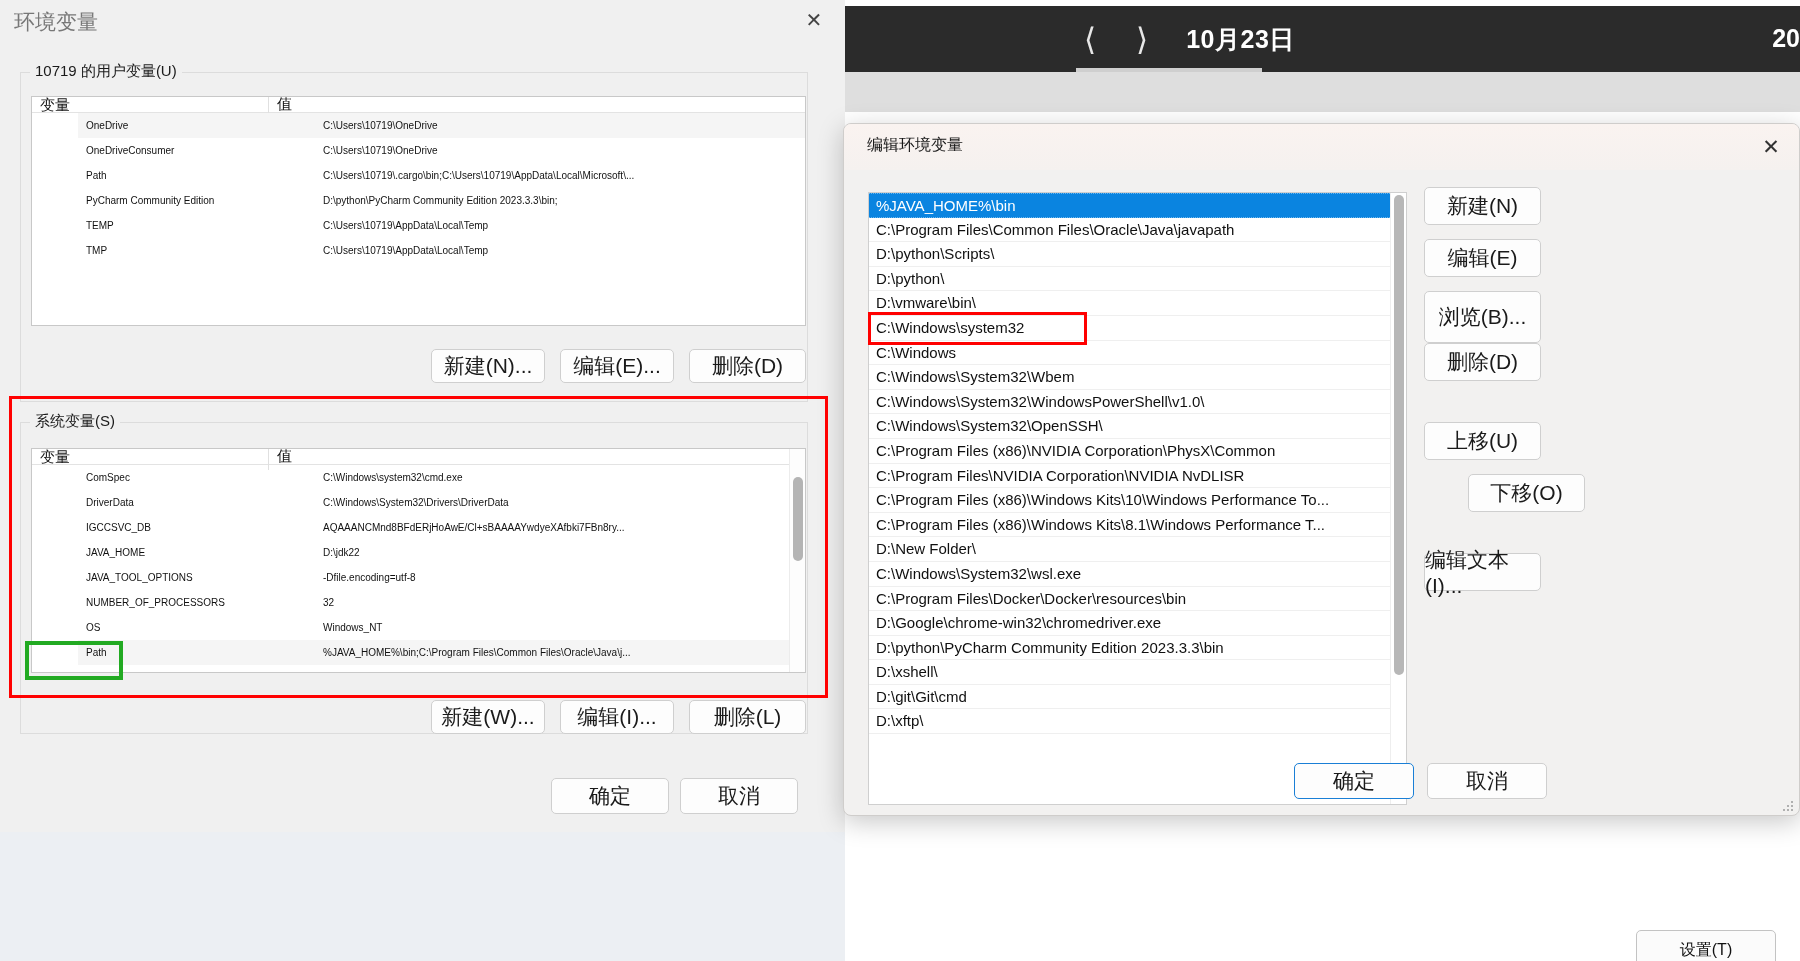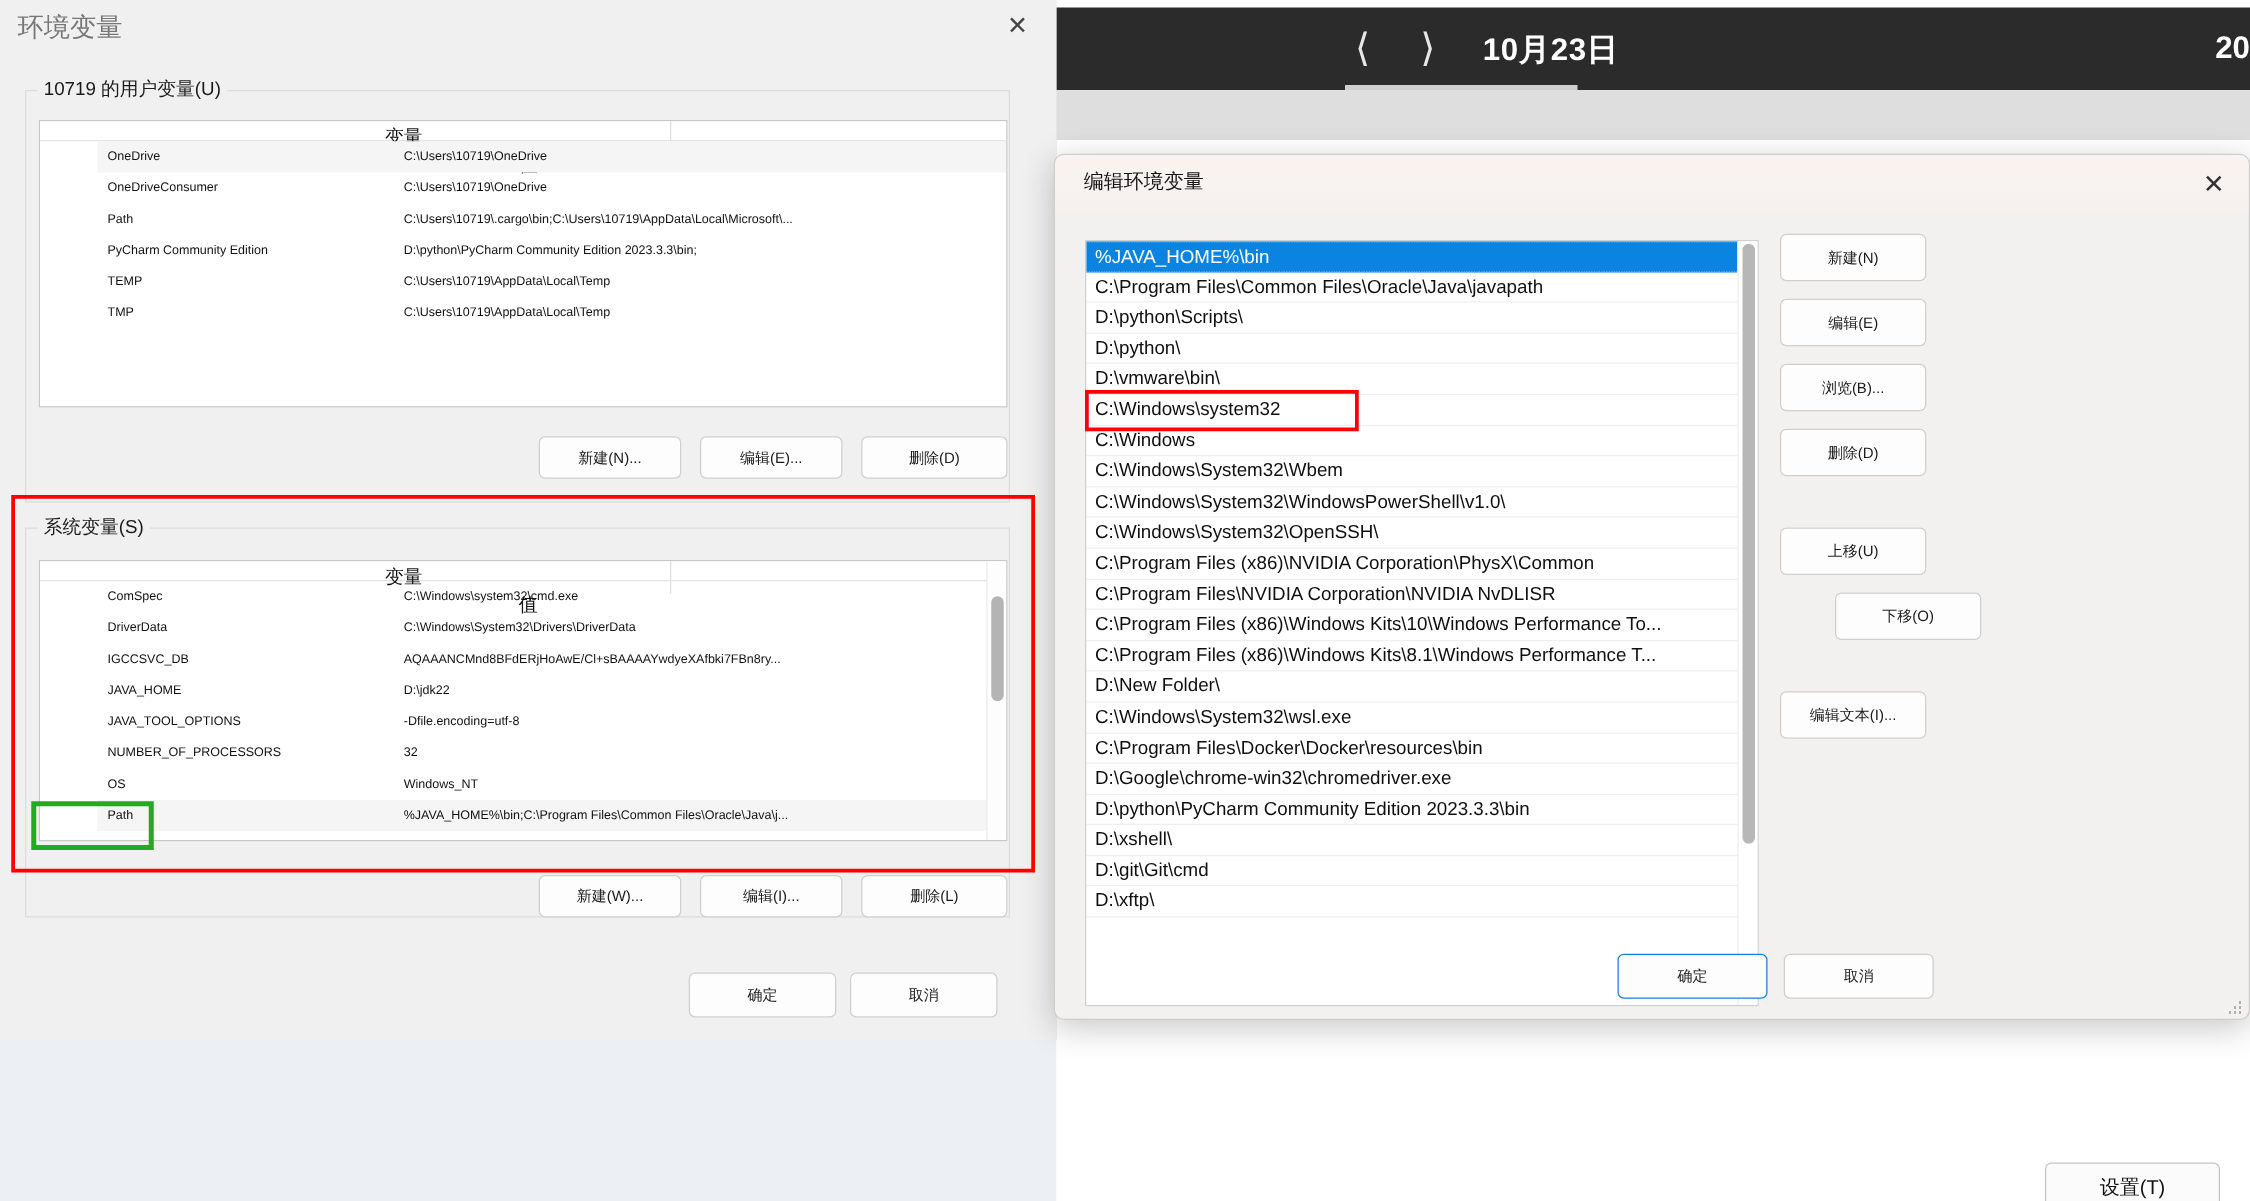--- a/index.html
+++ b/index.html
@@ -114,21 +114,20 @@
     background: #ffffff;
     border: 1px solid #c8c8c8;
     overflow: hidden;
   }
   .lb-header {
     display: flex; height: 16px;
     border-bottom: 1px solid #e3e3e3;
     background: #ffffff;
     font-size: 15px; color: #111;
     align-items: center;
-    flex-direction: column;
   }
   .lb-header .col-var {
     width: 237px; padding-left: 8px;
     border-right: 1px solid #e0e0e0; height: 26px; line-height:26px;
   }
   .lb-header .col-val { padding-left: 8px; flex: 1; }
   .lb-rows { position: relative; }
   .lb-row {
     display: flex; height: 25px; align-items: center;
     font-size: 10px; color: #111;
@@ -138,21 +137,21 @@
   .lb-row.alt { background: #f5f5f5; }
   .lb-row .c-var { width: 237px; padding-left: 8px; overflow: hidden; }
   .lb-row .c-val { flex: 1; padding-left: 8px; overflow: hidden; }
 
   
   .btn {
     position: absolute;
     border: 1px solid #cfcfcf;
     border-radius: 5px;
     background: #fdfdfd;
-    font-size: 12px;
+    font-size: 21px;
     color: #1a1a1a;
     display: flex; align-items: center; justify-content: center;
     cursor: pointer;
     font-family: "Liberation Sans","DejaVu Sans", sans-serif;
   }
   .btn.primary {
     border: 1px solid #1a7fd6;
     background: #fdfdfd;
   }
 
@@ -423,21 +422,21 @@
       <div class="prow">D:\git\Git\cmd</div>
       <div class="prow">D:\xftp\</div>
     </div>
     <div class="pscroll">
       <div class="pthumb"></div>
     </div>
   </div>
 
   <div class="btn" style="left:580px; top:63px; width:117px; height:38px;">新建(N)</div>
   <div class="btn" style="left:580px; top:115px; width:117px; height:38px;">编辑(E)</div>
-  <div class="btn" style="left:580px; top:167px; width:117px; height:38px;">浏览(B)...</div>
+  <div class="btn" style="left:580px; top:167px; width:117px; height:52px;">浏览(B)...</div>
   <div class="btn" style="left:580px; top:219px; width:117px; height:38px;">删除(D)</div>
   <div class="btn" style="left:580px; top:298px; width:117px; height:38px;">上移(U)</div>
   <div class="btn" style="left:580px; top:350px; width:117px; height:38px;margin-left:44px;">下移(O)</div>
   <div class="btn" style="left:580px; top:429px; width:117px; height:38px;">编辑文本(I)...</div>
 
   <div class="btn primary ebtn-ok">确定</div>
   <div class="btn ebtn-cancel">取消</div>
 
   <div class="resize-grip"></div>
 

